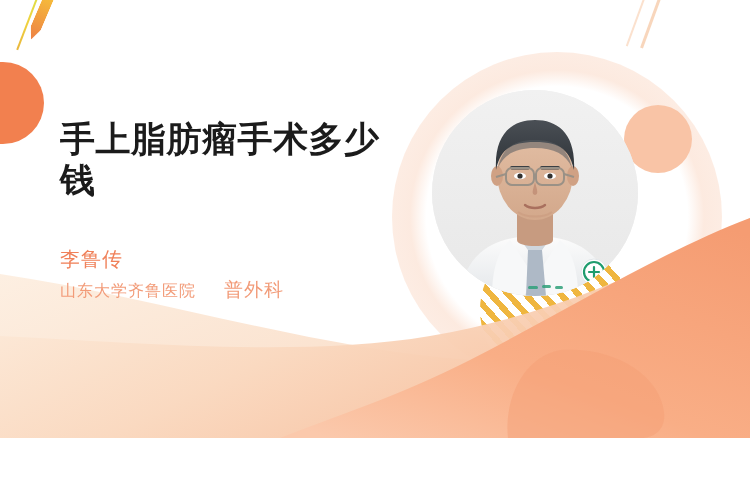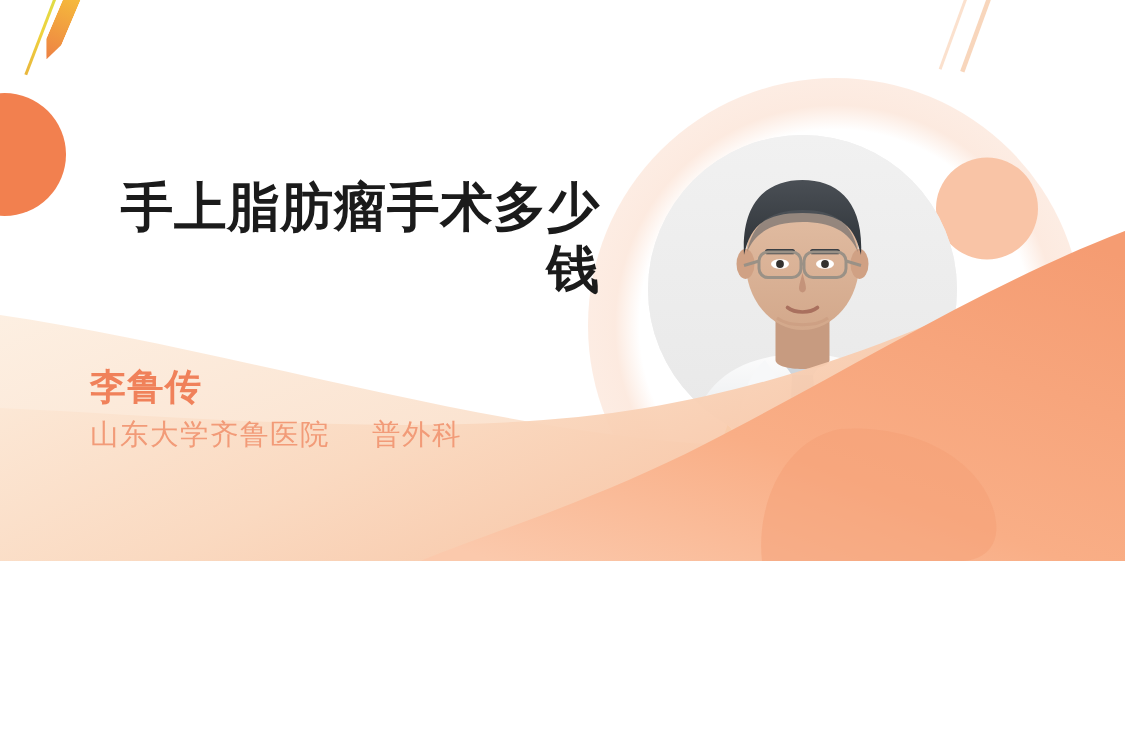--- a/index.html
+++ b/index.html
@@ -8,24 +8,23 @@
     padding: 0;
     background: #ffffff;
   }
   body {
     font-family: "Liberation Sans", "DejaVu Sans", sans-serif;
   }
 
   #card {
     position: relative;
     width: 750px;
-    height: 374px;
+    height: 438px;
     overflow: hidden;
     background: #ffffff;
-    text-align: right;
   }
 
   
   .bg-layer {
     position: absolute;
     inset: 0;
     width: 750px;
     height: 500px;
     pointer-events: none;
   }
@@ -168,33 +167,33 @@
   }
   .byline {
     margin-top: 44px;
   }
   .byline-row {
     display: flex;
     align-items: baseline;
     line-height: 30px;
   }
   .doctor-name {
-    font-size: 24px;
-    font-weight: bold;
+    font-size: 20px;
+    font-weight: normal;
     color: #F0815A;
     letter-spacing: 1px;
   }
   .doctor-title {
     font-size: 19px;
     color: #F29B78;
     margin-left: 14px;
     letter-spacing: 1px;
   }
   .hospital {
-    font-size: 19px;
+    font-size: 16px;
     color: #F29B78;
     letter-spacing: 1px;
     line-height: 34px;
   }
   .department {
     font-size: 19px;
     color: #F29B78;
     letter-spacing: 1px;
     margin-left: 28px;
   }

